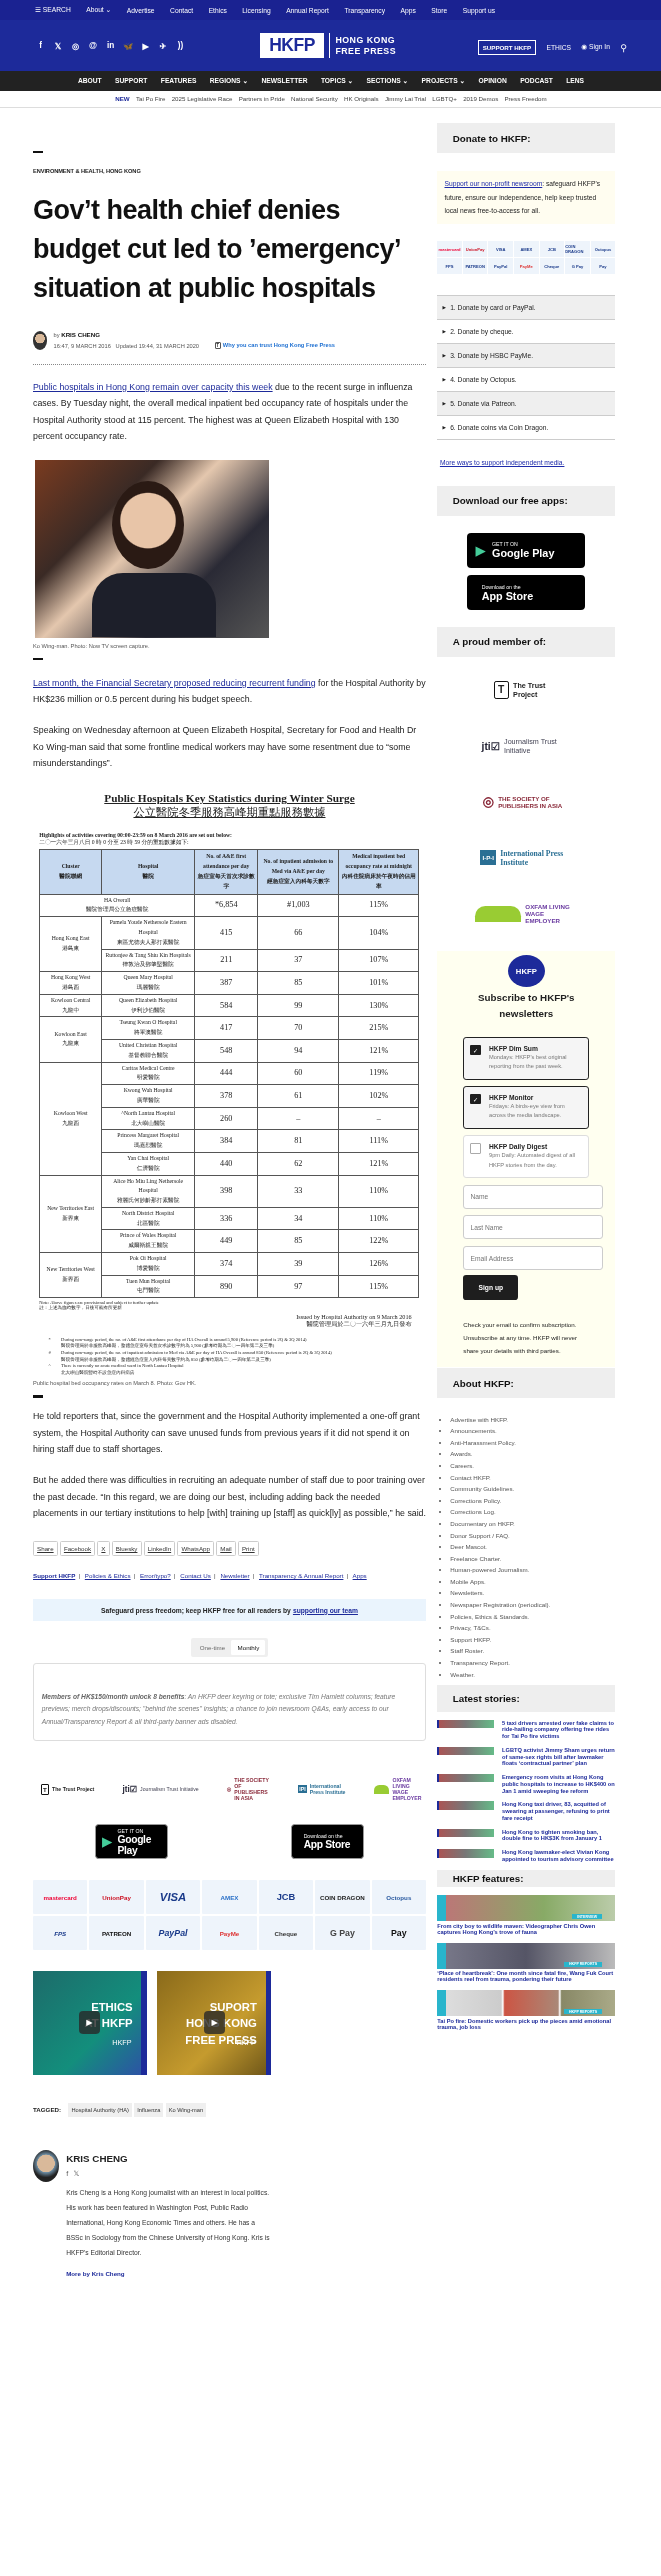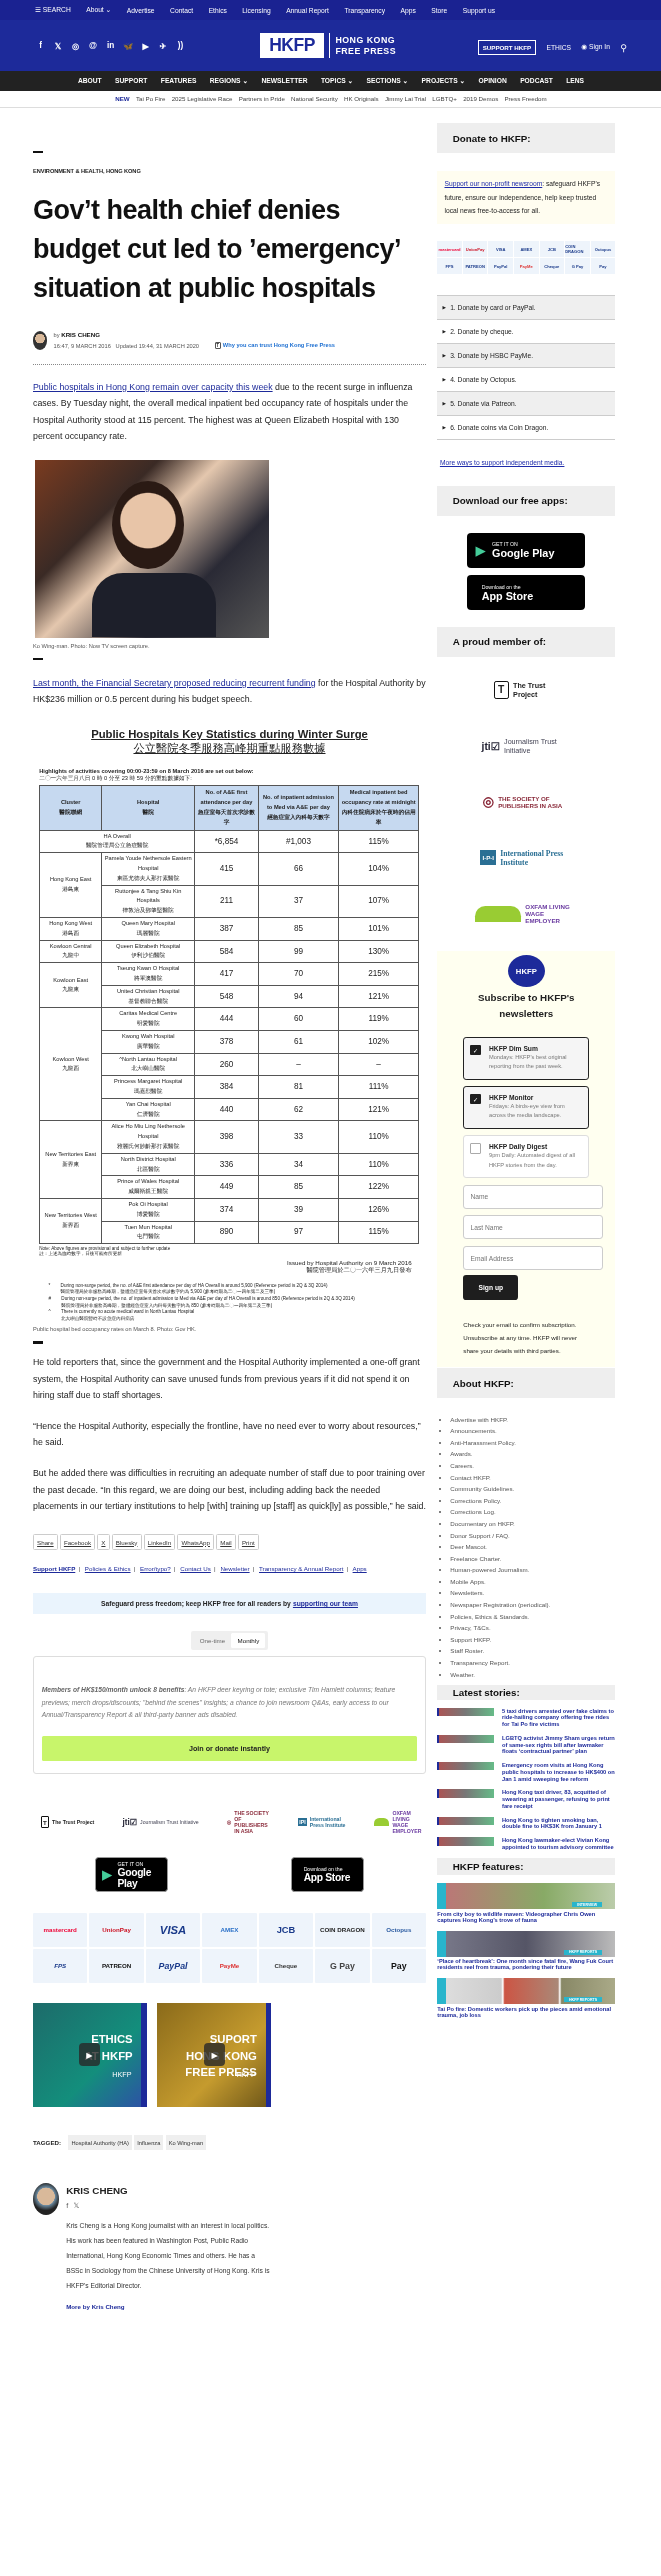--- a/index.html
+++ b/index.html
@@ -31,21 +31,21 @@
 .bymeta b{color:#111;font-size:6.2px}
 .trust{margin-left:15.5px;color:#1d6fd1;font-size:5.7px;font-weight:bold;display:flex;align-items:center;gap:2.1px;margin-top:9.3px}
 .trust .t{border:0.8px solid #555;border-radius:1px;width:6.2px;height:7.2px;font-size:4.6px;color:#333;display:flex;align-items:center;justify-content:center}
 p.body{font-size:8.8px;line-height:16.5px;color:#222;margin-top:14.4px}
 p.body a{color:#1d2a9a;text-decoration:underline}
 .photo{width:234px;height:178px;margin:15.5px 0 0 1.5px;background:linear-gradient(135deg,#7a3b20 0%,#3a2a25 30%,#e4c7ae 45%,#2a2a35 70%,#555 100%);position:relative}
 .photo .face{position:absolute;left:77px;top:20.6px;width:72px;height:88px;border-radius:50%;background:radial-gradient(circle at 50% 45%,#e8c5a8 45%,#2a1a14 47%)}
 .photo .suit{position:absolute;left:57px;top:113px;width:124px;height:64px;background:#1d1f2a;border-radius:31px 31px 0 0}
 .caption{font-size:5.7px;color:#555;margin-top:4.1px}
 .smalldash{width:10.3px;height:2.6px;background:#111;margin-top:9.3px}
-.stats{margin:20.6px 0 0 0;font-family:Liberation Sans, sans-serif;color:#222}
+.stats{margin:20.6px 0 0 0;font-family:Liberation Serif, serif;color:#222}
 .stats h2{text-align:center;font-size:11.3px;text-decoration:underline;font-weight:bold}
 .stats h3{text-align:center;font-size:11.3px;text-decoration:underline;font-weight:normal;margin-top:1px}
 .stats .hl{font-size:5.7px;margin:11.3px 0 0 6.2px;font-weight:bold}
 .stats .hl2{font-size:5.7px;margin:1.5px 0 2.1px 6.2px}
 table.st{border-collapse:collapse;margin-left:6.2px;width:380px;font-size:5.7px;text-align:center}
 table.st th{background:#c6d9f0;border:0.5px solid #555;padding:2.1px;font-weight:bold;line-height:9.8px}
 table.st td{border:0.5px solid #555;padding:1px 2.1px;line-height:9.8px;vertical-align:middle}
 table.st td.num{font-size:8.2px}
 .stats .note{font-size:4.6px;margin:2.1px 0 0 6.2px}
 .stats .issued{font-size:6.2px;text-align:right;margin:3.1px 14.4px 0 0}
@@ -232,20 +232,21 @@
   <p class="body"><a>Public hospitals in Hong Kong remain over capacity this week</a><span> due to the recent surge in influenza cases. By Tuesday night, the overall medical inpatient bed occupancy rate of hospitals under the Hospital Authority stood at 115 percent. The highest was at Queen Elizabeth Hospital with 130 percent occupancy rate.</span></p>
 
   <div class="photo">
     <div class="face"></div>
     <div class="suit"></div>
   </div>
   <div class="caption">Ko Wing-man. Photo: Now TV screen capture.</div>
   <div class="smalldash"></div>
 
   <p class="body"><a>Last month, the Financial Secretary proposed reducing recurrent funding</a><span> for the Hospital Authority by HK$236 million or 0.5 percent during his budget speech.</span></p>
+  <p class="body">Speaking on Wednesday afternoon at Queen Elizabeth Hospital, Secretary for Food and Health Dr Ko Wing-man said that some frontline medical workers may have some resentment due to “some misunderstandings”.</p>
 
   <div class="stats">
     <h2>Public Hospitals Key Statistics during Winter Surge</h2>
     <h3>公立醫院冬季服務高峰期重點服務數據</h3>
     <div class="hl">Highlights of activities covering 00:00-23:59 on 8 March 2016 are set out below:</div>
     <div class="hl2">二〇一六年三月八日 0 時 0 分至 23 時 59 分的重點數據如下:</div>
     <table class="st">
       <thead>
         <tr>
           <th style="width:62px">Cluster<br>醫院聯網</th>
@@ -383,21 +384,20 @@
       <div>
             <span>^</span>
             <span><span>There is currently no acute medical ward in North Lantau Hospital</span><br><span>北大嶼山醫院暫時不設急症內科病房</span></span>
           </div>
     </div>
   </div>
   <div class="caption2">Public hospital bed occupancy rates on March 8. Photo: Gov HK.</div>
   <div class="smalldash"></div>
 
   <p class="body" style="margin-top:10.3px">He told reporters that, since the government and the Hospital Authority implemented a one-off grant system, the Hospital Authority can save unused funds from previous years if it did not spend it on hiring staff due to staff shortages.</p>
-  <p class="body">“Hence the Hospital Authority, especially the frontline, have no need ever to worry about resources,” he said.</p>
   <p class="body">But he added there was difficulties in recruiting an adequate number of staff due to poor training over the past decade. “In this regard, we are doing our best, including adding back the needed placements in our tertiary institutions to help [with] training up [staff] as quick[ly] as possible,” he said.</p>
 
   <div class="share">
     <span>Share</span>
     <span>Facebook</span>
     <span>X</span>
     <span>Bluesky</span>
     <span>LinkedIn</span>
     <span>WhatsApp</span>
     <span>Mail</span>
@@ -420,21 +420,20 @@
       </div>
 
   <div class="freq">
     <div class="box">
       <div class="opt">One-time</div>
       <div class="opt on">Monthly</div>
     </div>
   </div>
   <div class="donate-card">
     <div class="benefits"><b>Members of HK$150/month unlock 8 benefits</b><span>: An HKFP deer keyring or tote; exclusive Tim Hamlett columns; feature previews; merch drops/discounts; "behind the scenes" insights; a chance to join newsroom Q&amp;As, early access to our Annual/Transparency Report &amp; all third-party banner ads disabled.</span></div>
-    <div class="join">Join or donate instantly</div>
   </div>
 
   <div class="orgs">
     <div class="org">
           <span class="orgicon">T</span>
           <span>The Trust Project</span>
         </div>
     <div class="org" style="color:#445">
           <span style="font-size:8.2px;color:#223">jti☑</span>
           <span style="font-weight:normal">Journalism Trust Initiative</span>
@@ -661,21 +660,21 @@
     <li>Newsletters.</li>
     <li>Newspaper Registration (periodical).</li>
     <li>Policies, Ethics &amp; Standards.</li>
     <li>Privacy, T&amp;Cs.</li>
     <li>Support HKFP.</li>
     <li>Staff Roster.</li>
     <li>Transparency Report.</li>
     <li>Weather.</li>
   </ul>
 
-  <div class="hd" style="margin-top:5.2px;height:15px">Latest stories:</div>
+  <div class="hd" style="margin-top:5.2px;height:27px">Latest stories:</div>
   <div class="latest">
     <div class="ls">
           <div class="th"></div>
           <div class="tt">5 taxi drivers arrested over fake claims to ride-hailing company offering free rides for Tai Po fire victims</div>
         </div>
     <div class="ls">
           <div class="th"></div>
           <div class="tt">LGBTQ activist Jimmy Sham urges return of same-sex rights bill after lawmaker floats ‘contractual partner’ plan</div>
         </div>
     <div class="ls">

